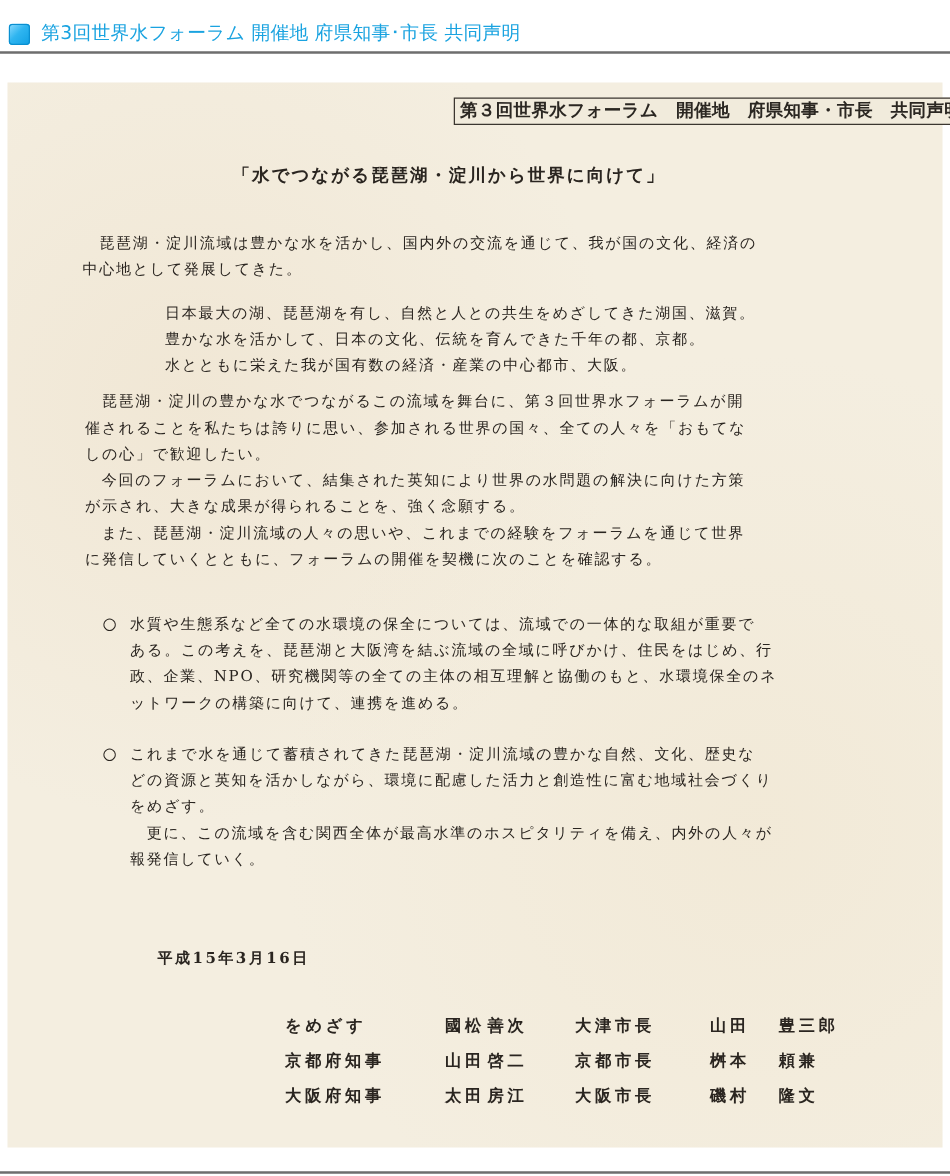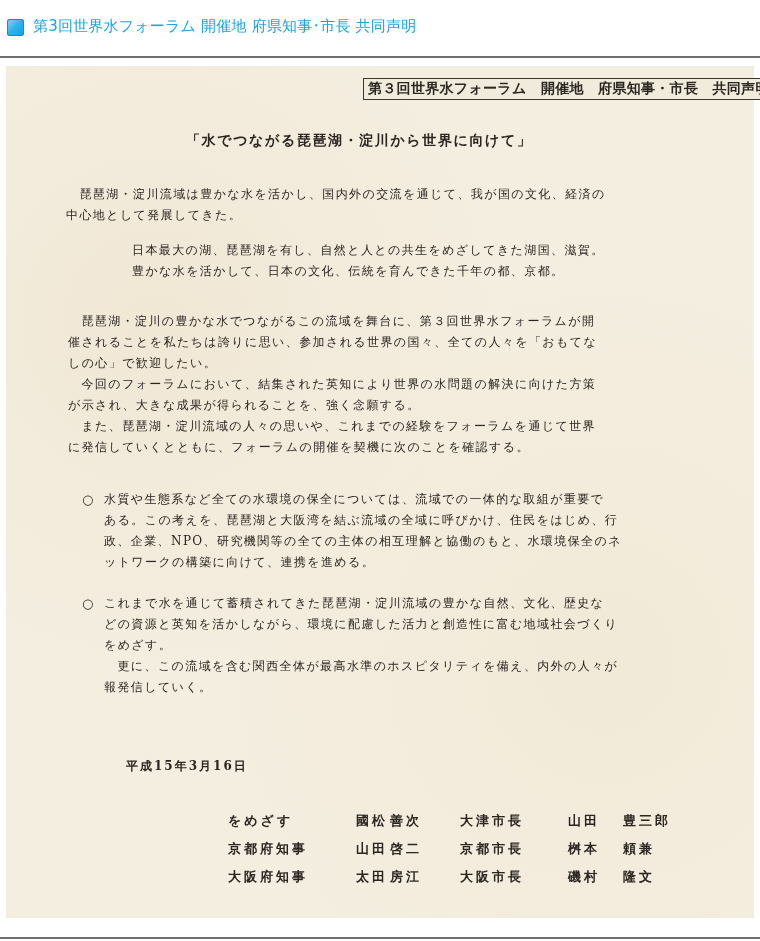--- a/index.html
+++ b/index.html
@@ -1,21 +1,21 @@
 <!DOCTYPE html>
 <html><head>
   <meta charset="utf-8">
   <style>
     html, body { margin: 0; padding: 0; }
     body {
       width: 760px; height: 941px; background: #ffffff; position: relative; overflow: hidden;
       font-family: "DejaVu Sans", sans-serif;
     }
     .page-header {
-      position: absolute; left: 0; top: 0; width: 760px; height: 58px;
+      position: absolute; left: 0; top: 0; width: 760px; height: 43px;
       border-bottom: 2px solid #6e6e6e; box-sizing: border-box;
     }
     .header-icon {
       position: absolute; left: 7px; top: 19px; width: 17px; height: 17px; border-radius: 3px;
       background: linear-gradient(135deg, #8fdcff 0%, #2fb5f0 45%, #0f9fe3 100%);
       box-shadow: inset 0 0 0 1px #0a8fd0;
     }
     .header-title {
       position: absolute; left: 33px; top: 17px; font-size: 15px; color: #1aa3e0;
       letter-spacing: 0.2px; white-space: nowrap;
@@ -70,20 +70,21 @@
   <div class="doc-title">「水でつながる琵琶湖・淀川から世界に向けて」</div>
 
   <div class="para p1">
     <span class="line">　琵琶湖・淀川流域は豊かな水を活かし、国内外の交流を通じて、我が国の文化、経済の</span>
     <span class="line">中心地として発展してきた。</span>
   </div>
 
   <div class="para indent-block">
     <span class="line">日本最大の湖、琵琶湖を有し、自然と人との共生をめざしてきた湖国、滋賀。</span>
     <span class="line">豊かな水を活かして、日本の文化、伝統を育んできた千年の都、京都。</span>
+    <span class="line">水とともに栄えた我が国有数の経済・産業の中心都市、大阪。</span>
   </div>
 
   <div class="para p2">
     <span class="line">　琵琶湖・淀川の豊かな水でつながるこの流域を舞台に、第３回世界水フォーラムが開</span>
     <span class="line">催されることを私たちは誇りに思い、参加される世界の国々、全ての人々を「おもてな</span>
     <span class="line">しの心」で歓迎したい。</span>
     <span class="line">　今回のフォーラムにおいて、結集された英知により世界の水問題の解決に向けた方策</span>
     <span class="line">が示され、大きな成果が得られることを、強く念願する。</span>
     <span class="line">　また、琵琶湖・淀川流域の人々の思いや、これまでの経験をフォーラムを通じて世界</span>
     <span class="line">に発信していくとともに、フォーラムの開催を契機に次のことを確認する。</span>

